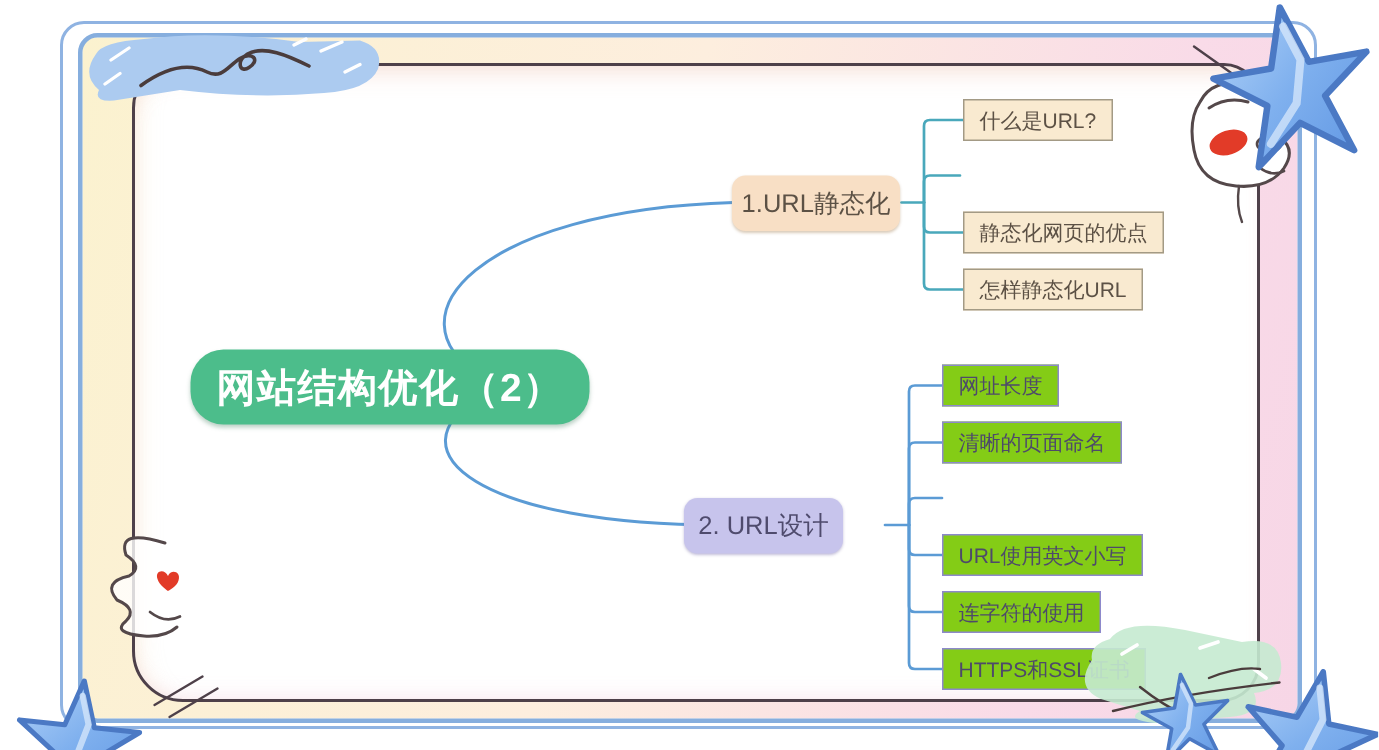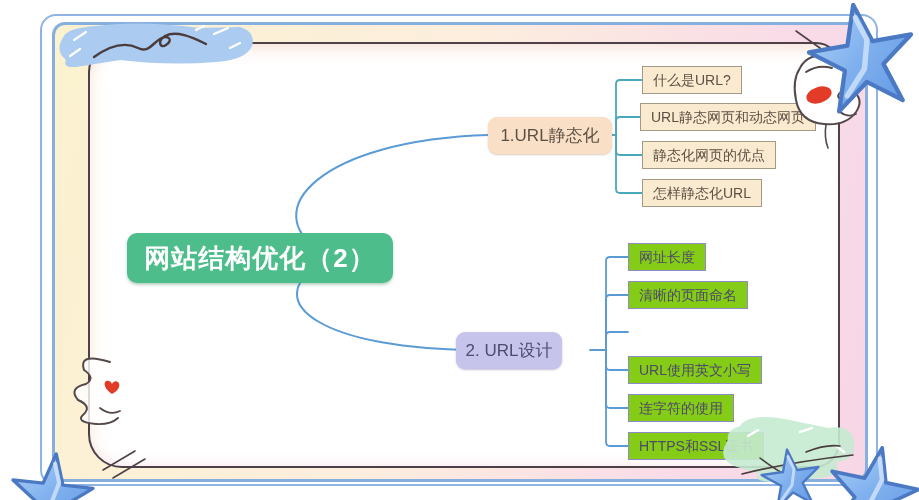--- a/index.html
+++ b/index.html
@@ -16,23 +16,23 @@
                border:2px solid #4e4049;border-radius:30px 24px 26px 34px;
                background:#ffffff;
                box-shadow:inset 0 14px 18px -12px rgba(232,176,156,.45),
                           inset 0 -10px 14px -10px rgba(232,170,195,.30),
                           inset 14px 0 18px -14px rgba(240,210,160,.35);}
 
   
   .node{position:absolute;display:flex;align-items:center;justify-content:center;
         white-space:nowrap;box-sizing:border-box;}
   .root{left:127px;top:233px;width:266px;height:50px;background:#4cbd8b;color:#ffffff;
-        font-size:26px;font-weight:bold;border-radius:10px;letter-spacing:1px;
+        font-size:26px;font-weight:bold;border-radius:22px;letter-spacing:1px;
         box-shadow:0 2px 3px rgba(60,120,90,.35);}
-  .b1{left:488px;top:117px;width:124px;height:37px;background:#f8dfc5;color:#5c5145;
+  .b1{left:488px;top:117px;width:112px;height:37px;background:#f8dfc5;color:#5c5145;
       font-size:17px;border-radius:9px;box-shadow:0 1px 2px rgba(170,140,100,.45);}
   .b2{left:456px;top:332px;width:106px;height:37px;background:#c7c4ec;color:#4f4b6d;
       font-size:17px;border-radius:9px;box-shadow:0 1px 2px rgba(120,110,170,.45);}
   .leaf{position:absolute;padding:3px 10px;font-size:14px;line-height:20px;
         border-radius:0;white-space:nowrap;box-sizing:border-box;}
   .l1{background:#f9ead0;border:1.5px solid #a39a85;color:#5c5145;}
   .l2{background:#84cc16;border:1.5px solid #8d89cb;color:#4e4a6a;}
 
   svg.layer{position:absolute;left:0;top:0;pointer-events:none;}
 </style>
@@ -68,21 +68,20 @@
       <path d="M 606,350 V 366 Q 606,370 610,370 H 628"></path>
       <path d="M 606,350 V 404 Q 606,408 610,408 H 628"></path>
       <path d="M 606,350 V 442 Q 606,446 610,446 H 628"></path>
     </g>
   </svg>
 
   <div class="node root">网站结构优化（2）</div>
 
   <div class="node b1">1.URL静态化</div>
   <div class="leaf l1" style="left:642px;top:66px">什么是URL?</div>
-  <div class="leaf l1" style="left:640px;top:103px">URL静态网页和动态网页</div>
   <div class="leaf l1" style="left:642px;top:141px">静态化网页的优点</div>
   <div class="leaf l1" style="left:642px;top:179px">怎样静态化URL</div>
 
   <div class="node b2">2. URL设计</div>
   <div class="leaf l2" style="left:628px;top:243px">网址长度</div>
   <div class="leaf l2" style="left:628px;top:281px">清晰的页面命名</div>
   <div class="leaf l2" style="left:628px;top:394px">连字符的使用</div>
   <div class="leaf l2" style="left:628px;top:356px">URL使用英文小写</div>
   <div class="leaf l2" style="left:628px;top:432px">HTTPS和SSL证书</div>
 

